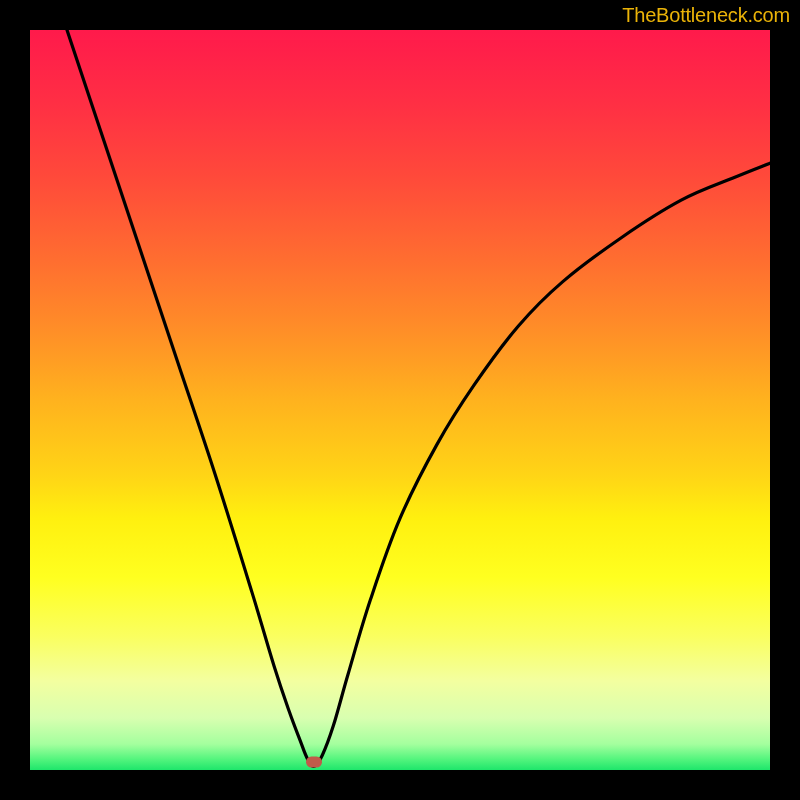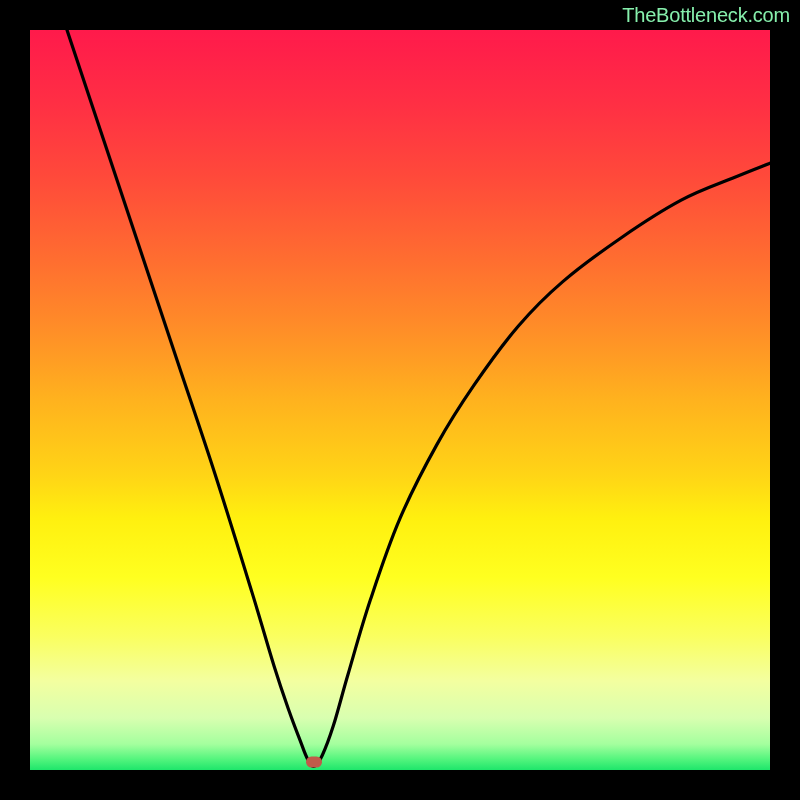--- a/index.html
+++ b/index.html
@@ -32,21 +32,21 @@
     position: absolute;
     width: 16px; height: 11px;
     border-radius: 6px;
     transform: translate(-50%, -50%);
   }
   .watermark {
     position: absolute;
     top: 4px; right: 10px;
     font-size: 20px;
     font-weight: 500;
-    color: #86efac;
+    color: #eab308;
     letter-spacing: -0.2px;
   }
 </style>
 </head>
 <body>
 
 <div class="frame">
 
   <div class="watermark">TheBottleneck.com</div>
 

